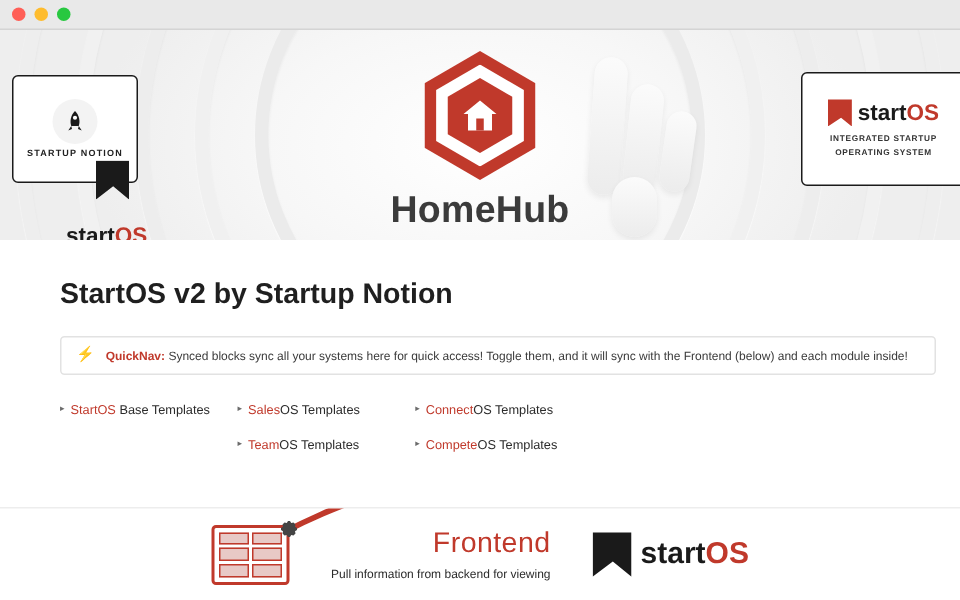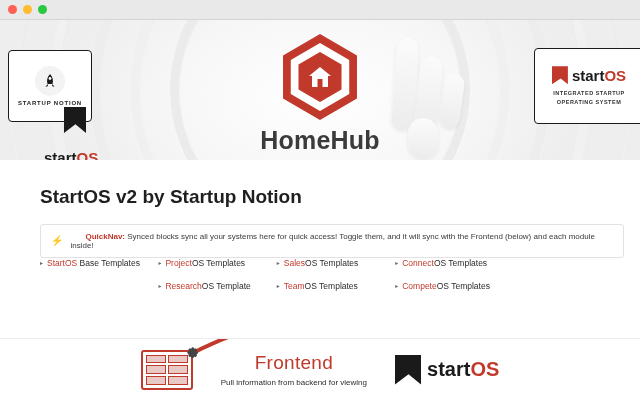--- a/index.html
+++ b/index.html
@@ -194,23 +194,24 @@
     border-radius: 3px;
     padding: 7px 10px;
     display: flex;
     align-items: center;
     gap: 7px;
     font-size: 8px;
     color: #3a3a3a;
     background: #fff;
   }
   .callout-icon { color: #c0392b; font-size: 10px; line-height: 1; }
-  .callout strong { color: #c0392b; font-weight: bold; margin-left: 15px; }
+  .callout strong { color: #c0392b; font-weight: bold; }
 
   .link-grid {
+    margin-top: 18px;
     display: grid;
     grid-template-columns: repeat(5, 1fr);
     column-gap: 8px;
     row-gap: 12px;
   }
   .col { display: flex; flex-direction: column; gap: 12px; }
   .link-item {
     display: flex;
     align-items: flex-start;
     gap: 4px;
@@ -271,21 +272,21 @@
     gap: 2px;
     padding: 3px;
     background: #fff;
     position: relative;
   }
   .grid-thumb i { display: block; background: #e8c9c6; border: 1px solid #c0392b; }
   .gear {
     position: absolute; right: -9px; top: -8px;
     width: 16px; height: 16px; color: #444;
   }
-  .frontend-block { text-align: center; }
+  .frontend-block { text-align: right; }
   .frontend-title {
     font-size: 19px;
     color: #c0392b;
     font-weight: normal;
     letter-spacing: .3px;
   }
   .frontend-sub { font-size: 8px; color: #2b2b2b; margin-top: 4px; }
   .footer-brand { display: flex; align-items: center; gap: 6px; }
   .footer-flag {
     width: 26px; height: 30px;
@@ -369,30 +370,20 @@
 
     <div class="link-grid">
 
       <div class="col">
         <div class="link-item">
           <span class="tri">▸</span>
           <span class="link-text"><span class="accent">StartOS</span><span> Base Templates</span></span>
         </div>
       </div>
 
-      <div class="col">
-        <div class="link-item">
-          <span class="tri">▸</span>
-          <span class="link-text"><span class="accent">Project</span><span>OS Templates</span></span>
-        </div>
-        <div class="link-item">
-          <span class="tri">▸</span>
-          <span class="link-text"><span class="accent">Research</span><span>OS Template</span></span>
-        </div>
-      </div>
 
       <div class="col">
         <div class="link-item">
           <span class="tri">▸</span>
           <span class="link-text"><span class="accent">Sales</span><span>OS Templates</span></span>
         </div>
         <div class="link-item">
           <span class="tri">▸</span>
           <span class="link-text"><span class="accent">Team</span><span>OS Templates</span></span>
         </div>

